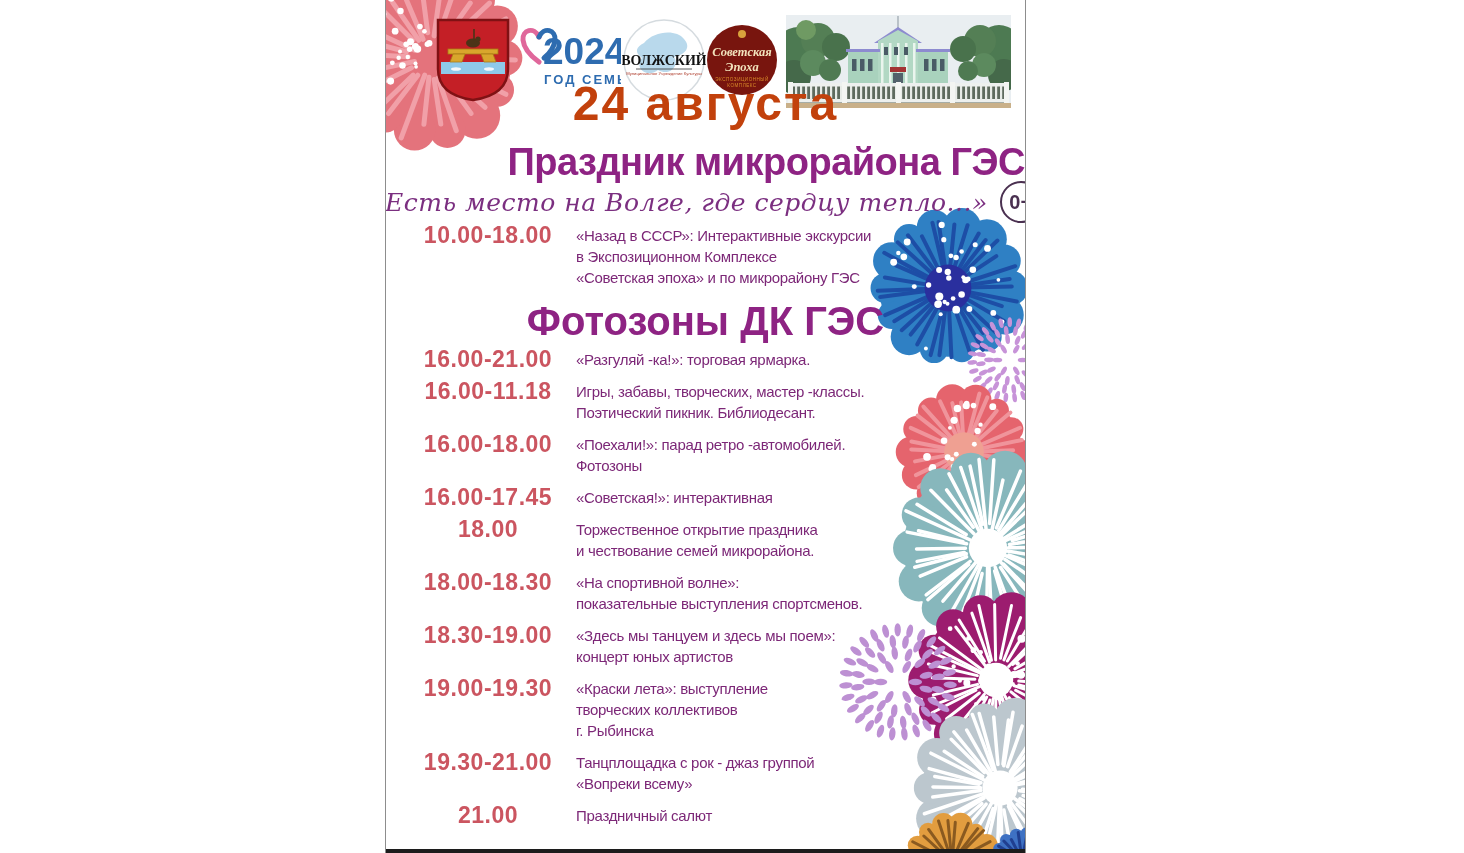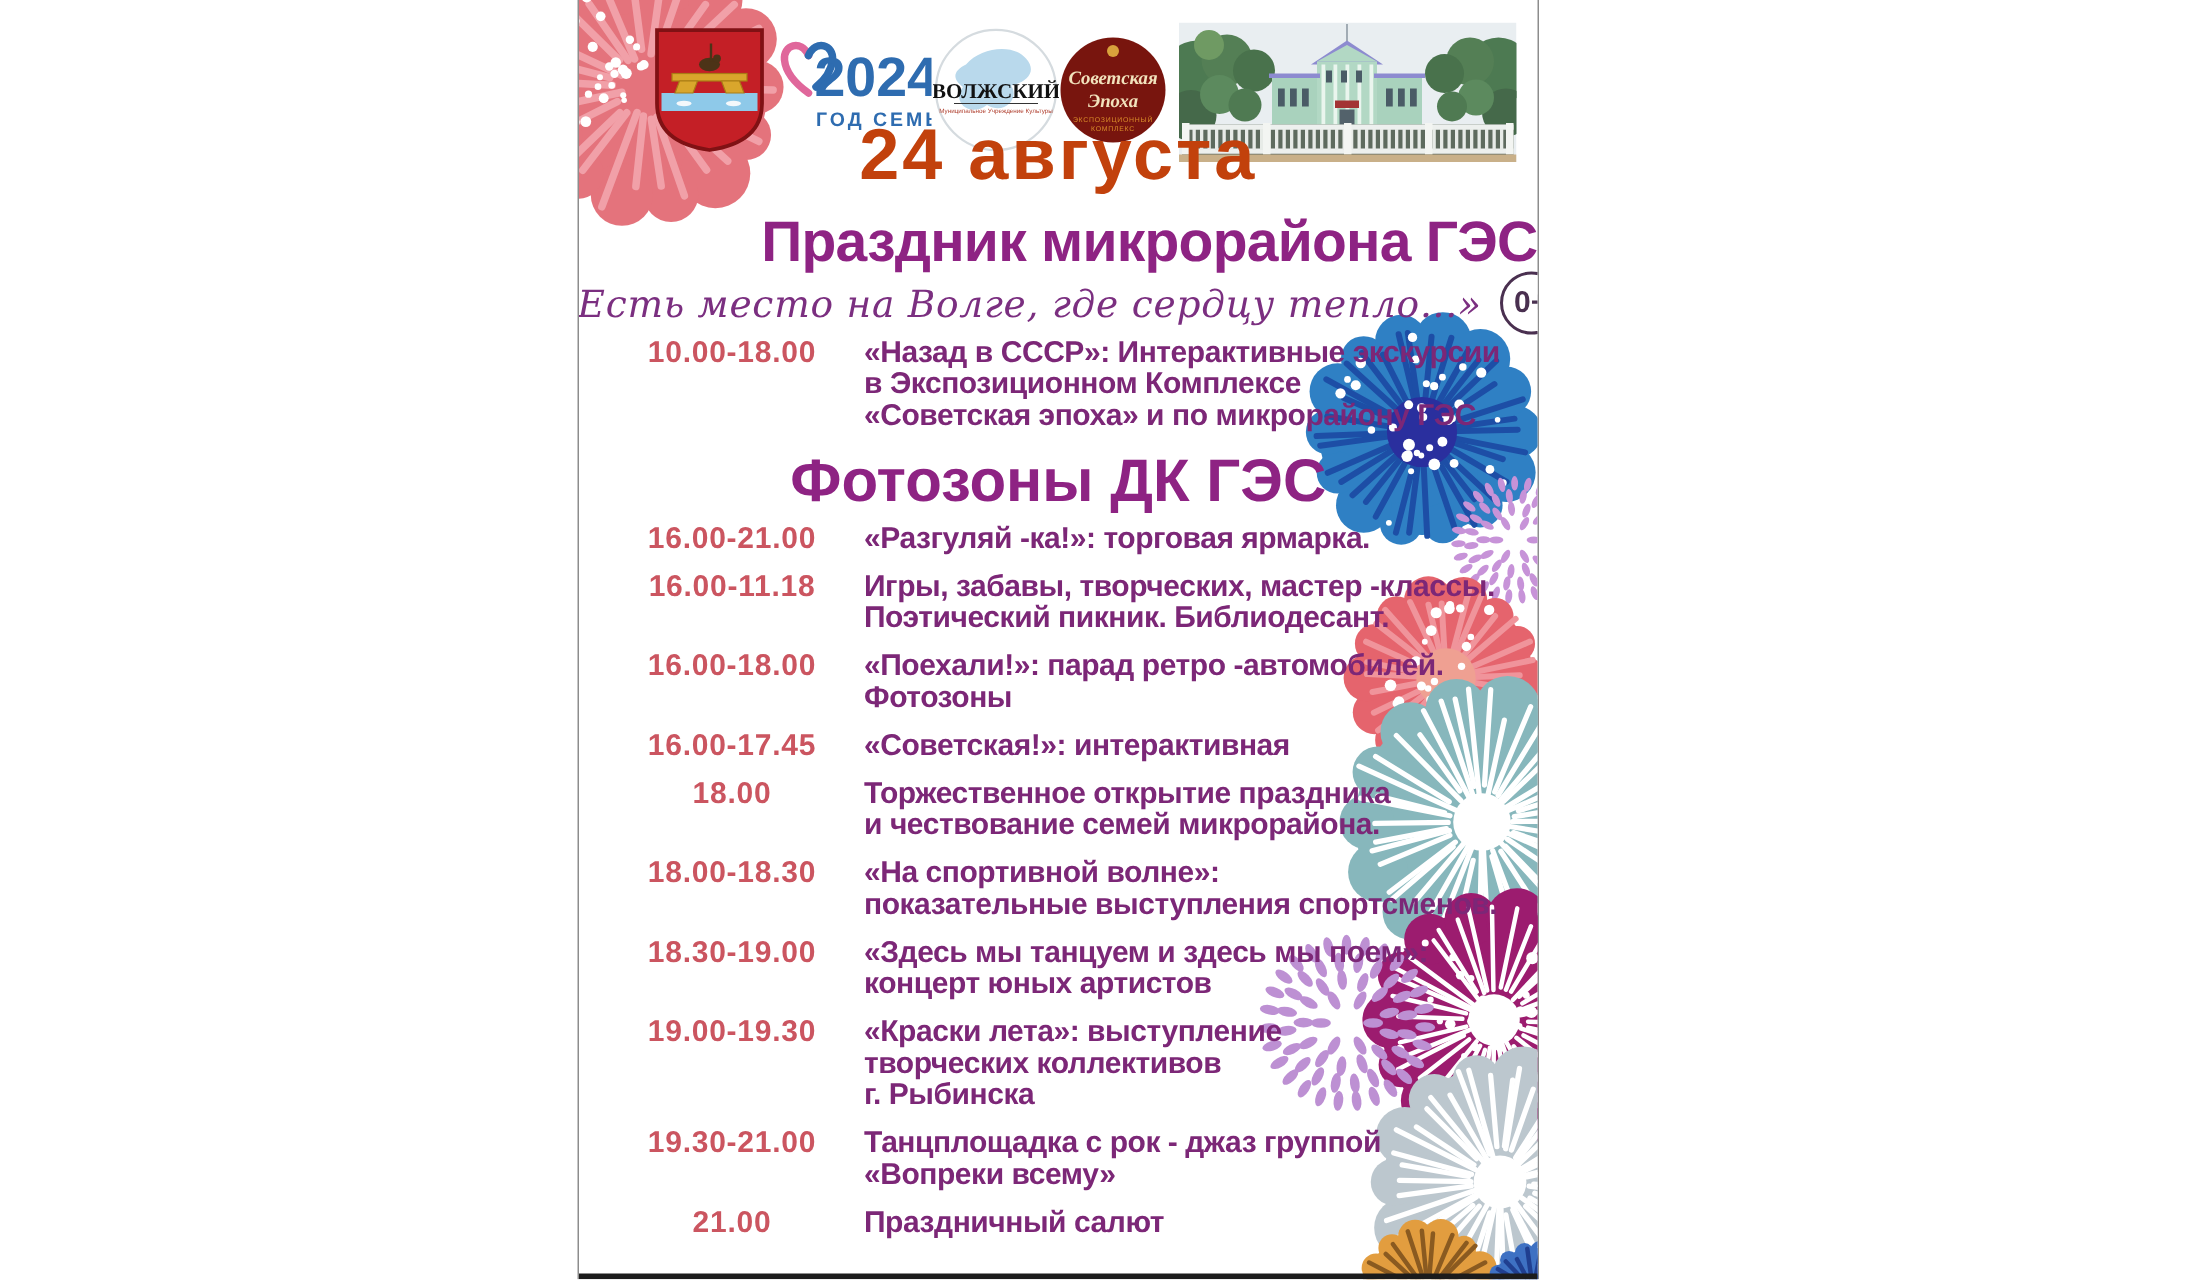--- a/index.html
+++ b/index.html
@@ -30,23 +30,23 @@
   .quote{font-family:"DejaVu Serif","Liberation Serif",serif;font-style:italic;
     font-size:25px;color:#7b2f80;white-space:nowrap;letter-spacing:0.5px;}
   .age-badge{width:38px;height:38px;border:2.5px solid #4a3050;border-radius:50%;
     display:flex;align-items:center;justify-content:center;font-size:20px;font-weight:700;
     color:#4a3050;background:#ffffff;flex:0 0 auto;}
 
   
   .schedule{position:absolute;top:225px;left:0;right:0;}
   .row{display:flex;align-items:flex-start;margin-bottom:11px;}
   .time{width:150px;margin-left:27px;flex:0 0 auto;text-align:center;
-    font-size:20px;font-weight:800;color:#cb5560;letter-spacing:0.5px;line-height:21px;}
+    font-size:23px;font-weight:800;color:#cb5560;letter-spacing:0.5px;line-height:21px;}
   .desc{margin-left:13px;}
-  .dl{font-size:20px;font-weight:700;color:#7c2777;line-height:21px;
+  .dl{font-size:15px;font-weight:400;color:#7c2777;line-height:21px;
     white-space:nowrap;letter-spacing:-0.3px;}
   .section-title{text-align:center;font-size:40px;font-weight:800;color:#8e2383;
     line-height:44px;margin:2px 0 6px 0;white-space:nowrap;}
 
   svg text{font-family:"Liberation Sans",sans-serif;}
   .serif-text{font-family:"Liberation Serif",serif;}
 </style>
 </head>
 <body>
 

